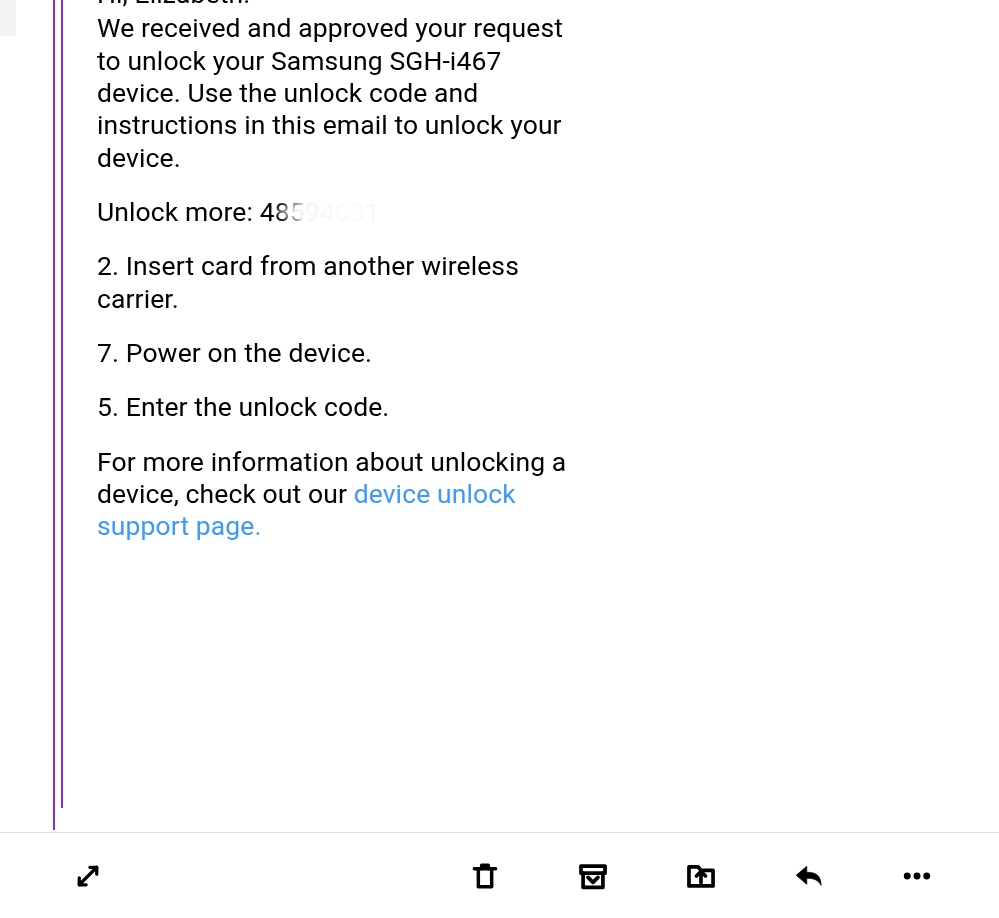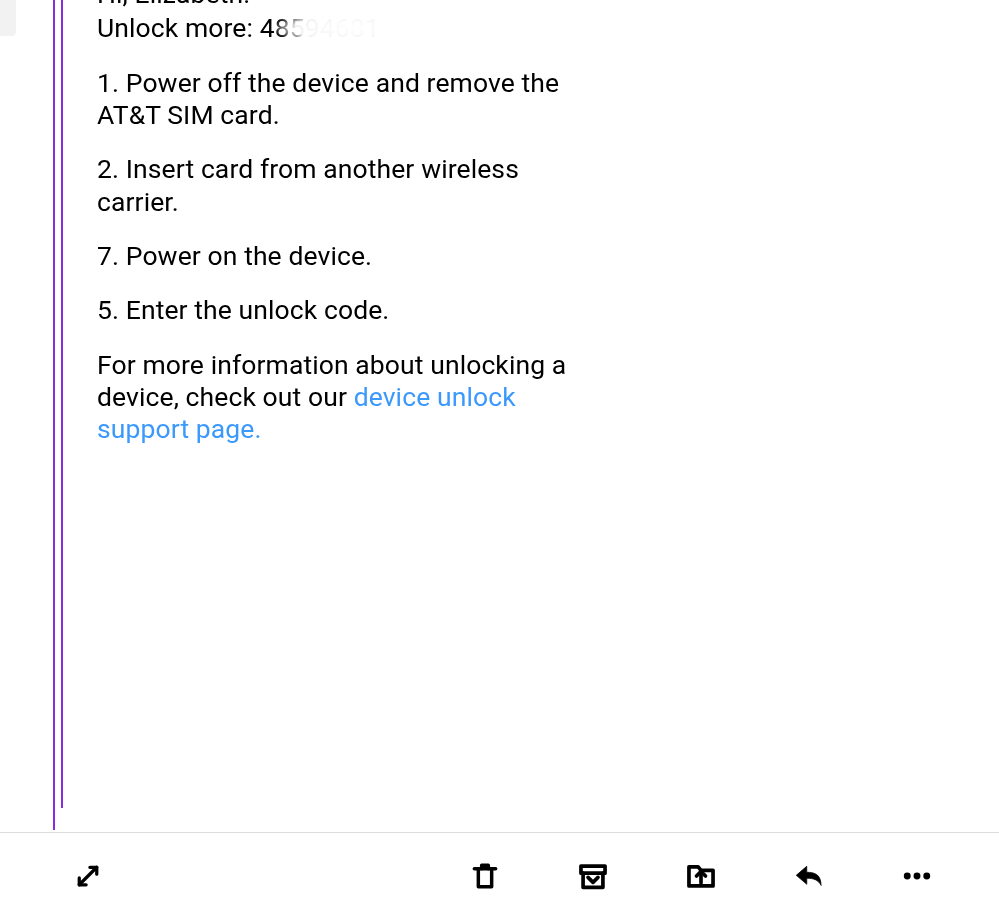--- a/index.html
+++ b/index.html
@@ -99,29 +99,29 @@
 </head>
 <body>
 
 <div class="frame">
   <div class="left-stub"></div>
 
   <div class="msg-area">
     <div class="msg-inner">
       <div class="body-text">
         <p class="para greeting">Hi, Elizabeth.</p>
+        <p class="para">We received and approved your request to unlock your Samsung SGH-i467 device. Use the unlock code and instructions in this email to unlock your device.</p>
 
         <p class="para code-line">
           <span>Unlock more:</span>
           <span> </span><span>48594681</span>
           <span class="code-mask"></span>
         </p>
 
 
-        <p class="para">1. Power off the device and remove the AT&amp;T SIM card.</p>
         <p class="para">2. Insert card from another wireless carrier.</p>
         <p class="para">7. Power on the device.</p>
         <p class="para" style="">5. Enter the unlock code.</p>
 
         <p class="para">
           <span>For more information about unlocking a device, check out our </span><a href="#" class="link">device unlock support page.</a>
         </p>
       </div>
     </div>
   </div>

